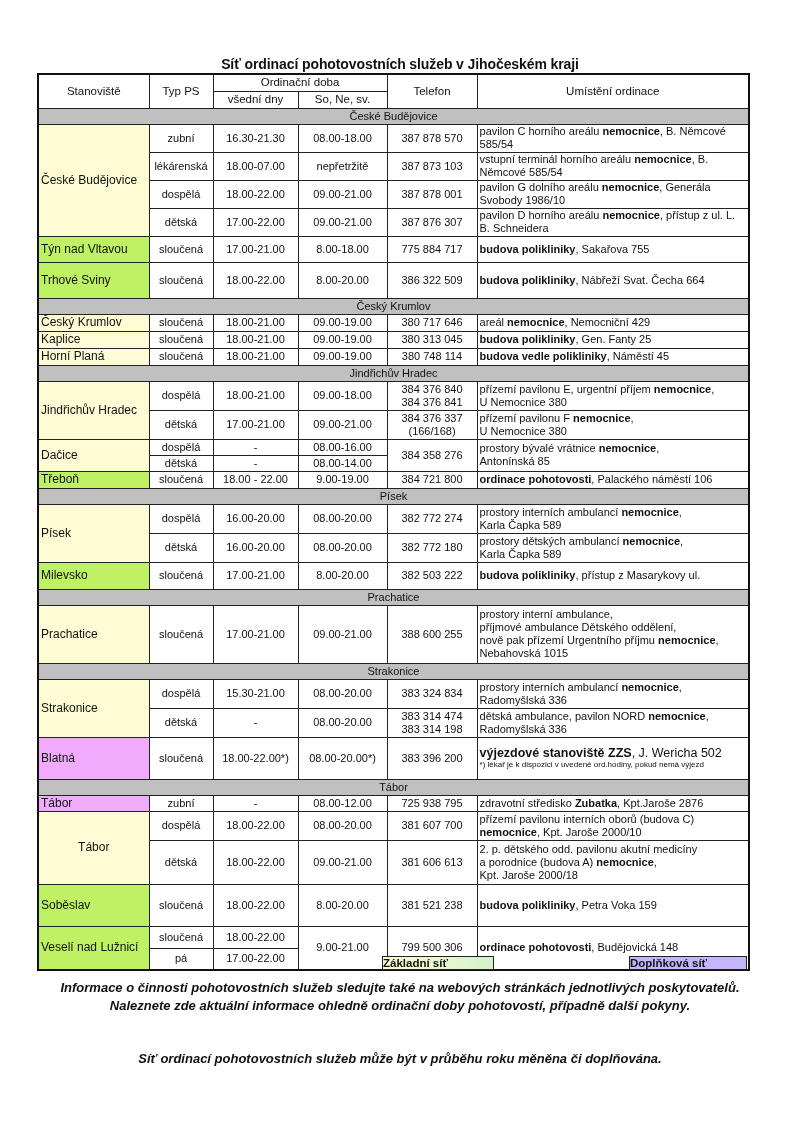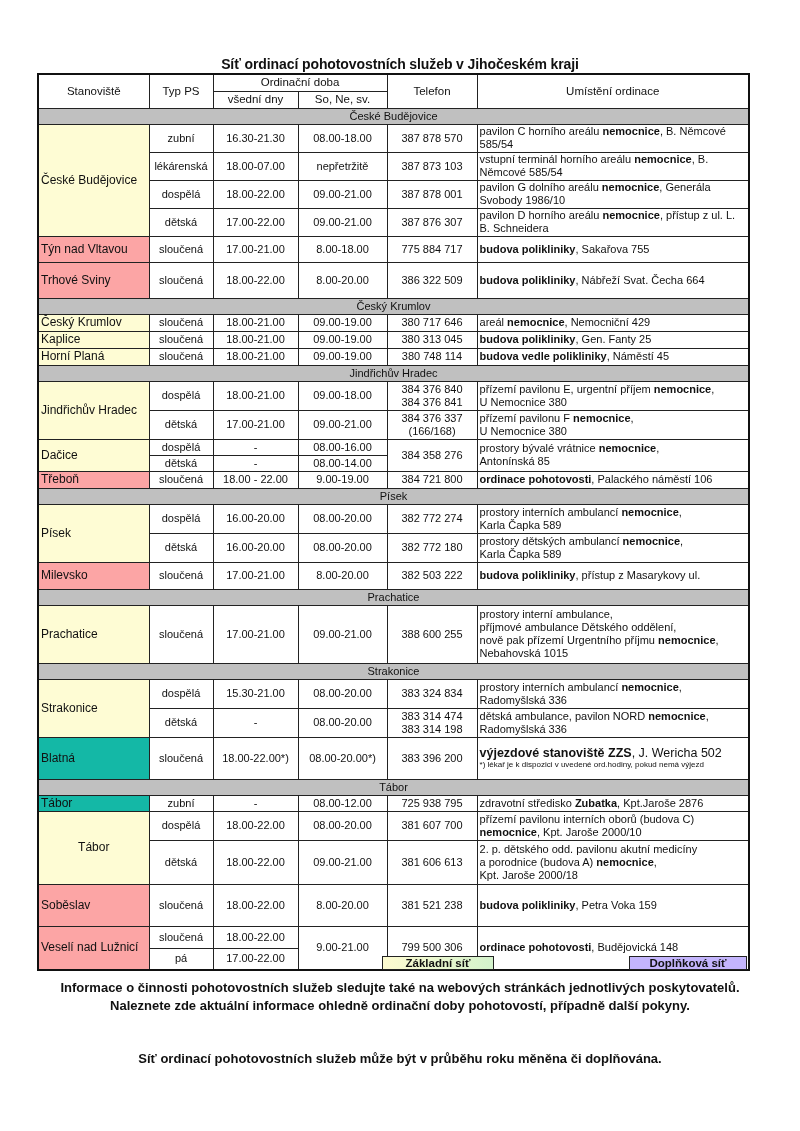--- a/index.html
+++ b/index.html
@@ -21,37 +21,37 @@
   }
   table.sched th { text-align: center; font-size: 11.5px; }
   .hdr-row th { height: 17px; }
   .section td {
     background: #c0c0c0; text-align: center; font-weight: bold; height: 16px;
     border-top: 2px solid #222; border-bottom: 1px solid #222;
   }
   td.st { font-weight: bold; font-size: 12px; padding-left: 3px; }
   td.st.center { text-align: center; }
   .yel { background: #fefcd4; }
-  .blu { background: #fca5a5; margin-left: 40px; }
-  .grn { background: #14b8a6; }
+  .blu { background: #bef264; margin-left: 40px; }
+  .grn { background: #f0abfc; }
   td.c { text-align: center; }
   td.r { text-align: center; padding-right: 2px; }
   td.addr { padding-left: 2px; }
   td.addr b { font-weight: bold; }
   .note { font-size: 8px; line-height: 10px; display: block; }
   .big { font-size: 12.5px; }
   .legend {
     position: absolute; top: 956px; height: 14px; border: 1px solid #222;
-    font-size: 11.5px; font-weight: bold; text-align: center; line-height: 12px;
+    font-size: 11.5px; font-weight: bold; line-height: 12px;
   }
   .legend.basic { left: 382px; width: 112px; background: linear-gradient(90deg, #fdfbd0, #d4f3cc); }
   .legend.extra { left: 629px; width: 118px; background: #c4b5fd; }
   .info {
     position: absolute; left: 30px; width: 740px; text-align: center;
-    font-weight: bold; font-size: 13px; line-height: 18px;
+    font-weight: bold; font-size: 13px; line-height: 18px; font-style: italic;
   }
 </style>
 </head>
 <body>
 
 <div class="page-title">Síť ordinací pohotovostních služeb v Jihočeském kraji</div>
 
 <table class="sched">
   <colgroup>
     <col style="width:111px">

